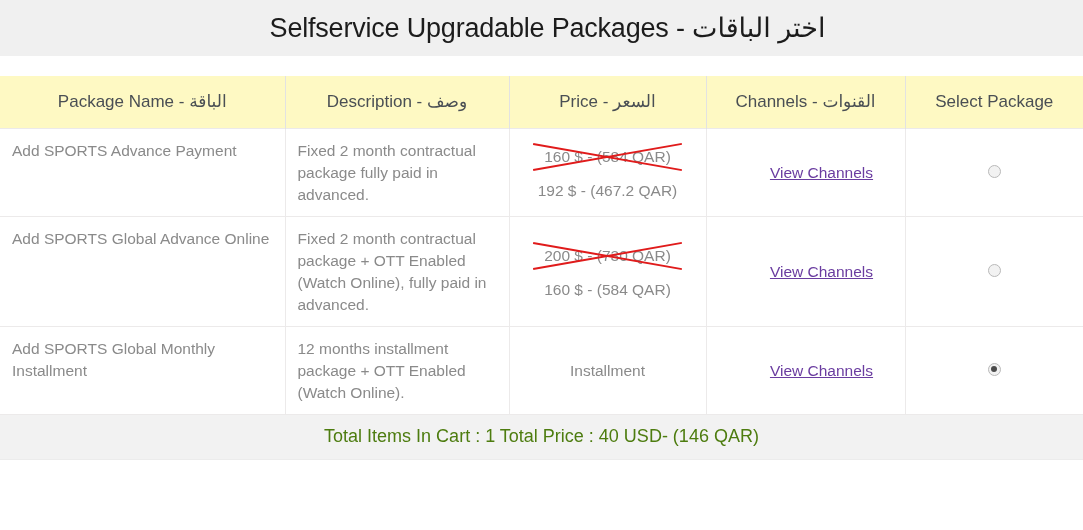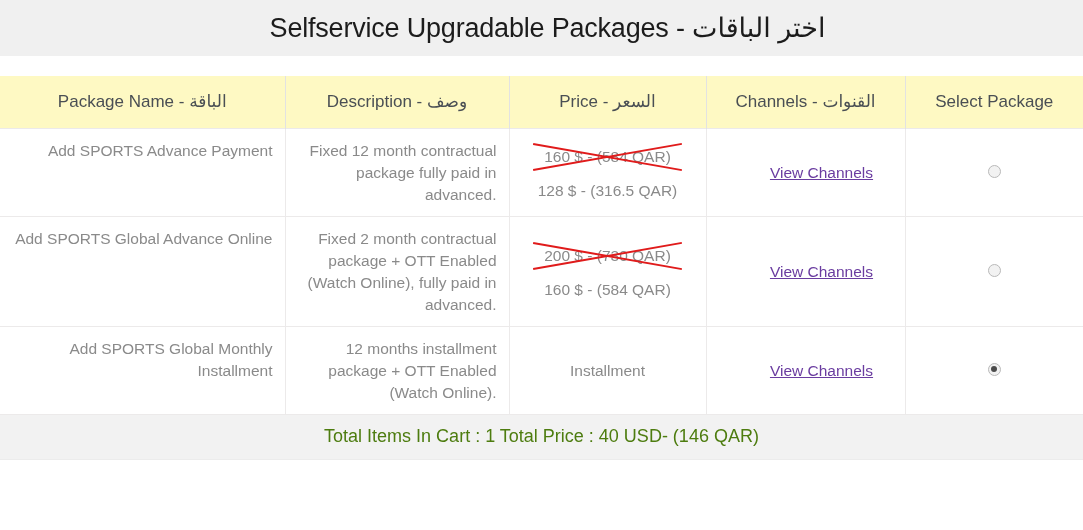--- a/index.html
+++ b/index.html
@@ -68,21 +68,20 @@
   tbody td {
     border: 1px solid #eceaea;
     border-left-color: #eceaea;
     border-right-color: #eceaea;
     font-size: 15.5px;
     color: #8a8a8a;
     vertical-align: top;
     padding: 11px 12px 10px 12px;
     box-sizing: border-box;
     line-height: 1.42;
-    text-align: right;
   }
   tbody td.cell-name { border-left: none; }
   tbody td.cell-select { border-right: none; }
 
   tbody td.cell-price,
   tbody td.cell-channels,
   tbody td.cell-select {
     text-align: center;
     vertical-align: middle;
   }
@@ -194,22 +193,22 @@
         <th>Package Name - الباقة</th>
         <th>Description - وصف</th>
         <th>Price - السعر</th>
         <th>Channels - القنوات</th>
         <th>Select Package</th>
       </tr>
     </thead>
     <tbody id="table-body">
         <tr>
           <td class="cell-name">Add SPORTS Advance Payment</td>
-          <td class="cell-desc">Fixed 12 month contractual package fully paid in advanced.</td>
-          <td class="cell-price"><span class="price-old-wrap"><span class="price-old">160 $ - (584 QAR)</span><span class="x-line a"></span><span class="x-line b"></span></span><span class="price-new">128 $ - (316.5 QAR)</span></td>
+          <td class="cell-desc">Fixed 2 month contractual package fully paid in advanced.</td>
+          <td class="cell-price"><span class="price-old-wrap"><span class="price-old">160 $ - (584 QAR)</span><span class="x-line a"></span><span class="x-line b"></span></span><span class="price-new">192 $ - (467.2 QAR)</span></td>
           <td class="cell-channels"><a class="channels-link">View Channels</a></td>
           <td class="cell-select"><span class="radio"></span></td>
         </tr>
         <tr>
           <td class="cell-name">Add SPORTS Global Advance Online</td>
           <td class="cell-desc">Fixed 2 month contractual package + OTT Enabled (Watch Online), fully paid in advanced.</td>
           <td class="cell-price"><span class="price-old-wrap"><span class="price-old">200 $ - (730 QAR)</span><span class="x-line a"></span><span class="x-line b"></span></span><span class="price-new">160 $ - (584 QAR)</span></td>
           <td class="cell-channels"><a class="channels-link">View Channels</a></td>
           <td class="cell-select"><span class="radio"></span></td>
         </tr>

